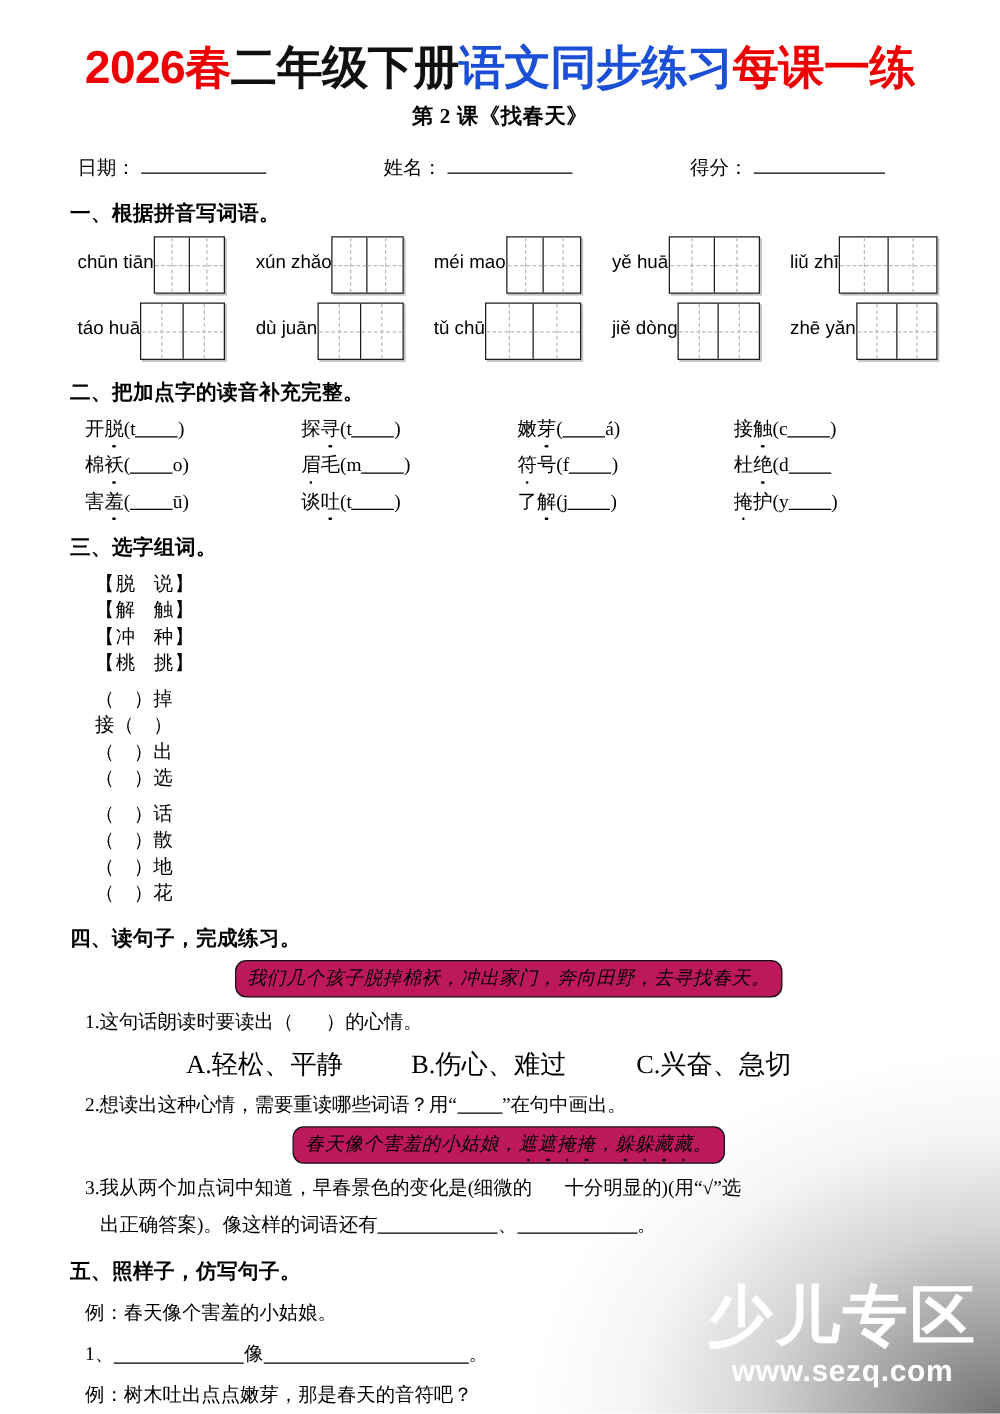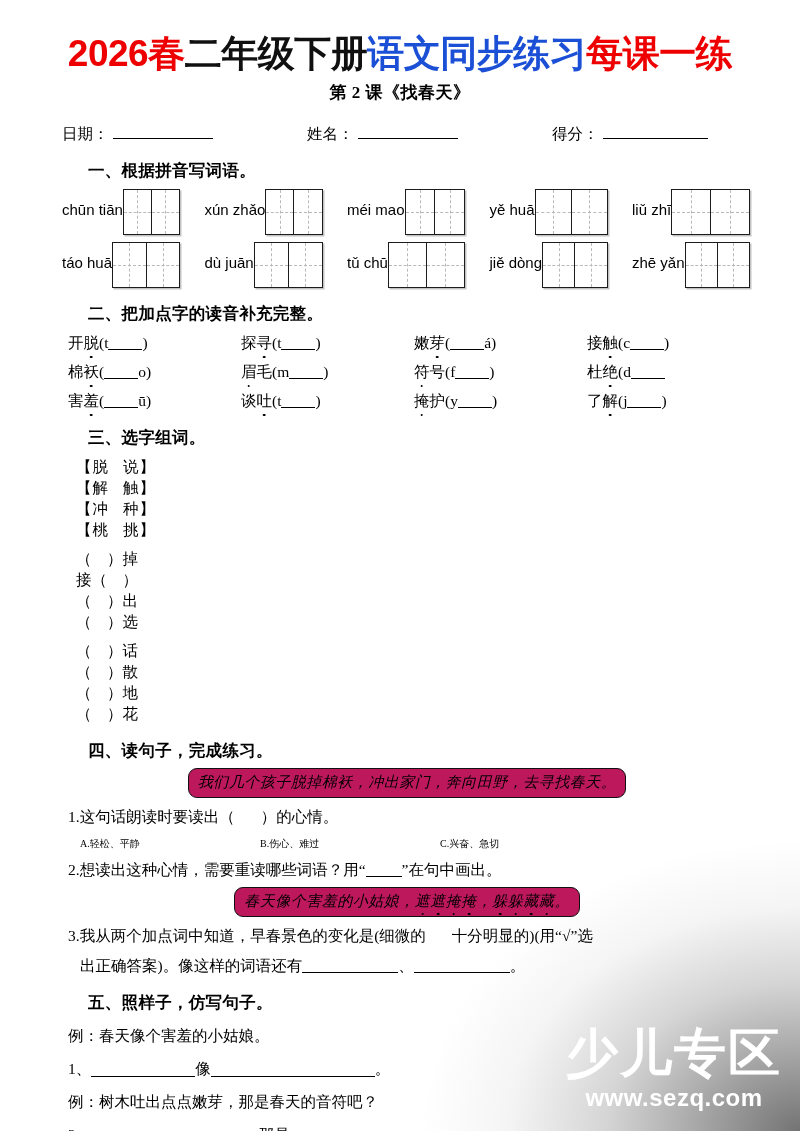--- a/index.html
+++ b/index.html
@@ -101,21 +101,21 @@
   .mi-date .meta-blank{width:100px;}
   .mi-name .meta-blank{width:100px;}
   .mi-score .meta-blank{width:105px;}
 
   
   .sec-head{
     font-family:"Liberation Sans","DejaVu Sans",sans-serif;
     font-weight:bold;
     font-size:16.5px;
     margin:15px 0 0 0;
-    padding-left:88px;
+    padding-left:56px;
     letter-spacing:0.3px;
   }
 
   
   .pinyin-block{padding:0 50px 0 62px;margin-top:7px;}
   .pinyin-row{
     display:flex;
     justify-content:space-between;
   }
   .pinyin-row + .pinyin-row{margin-top:7px;}
@@ -178,21 +178,21 @@
     font-family:"Liberation Serif","DejaVu Serif",serif;
     font-style:italic;
     display:inline-block;
     white-space:nowrap;
     letter-spacing:0.5px;
     background:#be185d;
   }
   .sent-wrap{text-align:center;margin-top:6px;}
   .q-line{font-size:15.5px;margin-top:9px;padding-left:12px;}
   .q-line.indent2{padding-left:24px;}
-  .opt-row{font-size:10px;margin-top:9px;padding-left:24px;display:flex;}
+  .opt-row{font-size:21px;margin-top:9px;padding-left:24px;display:flex;justify-content:center;}
   .opt{width:180px;white-space:nowrap;}
   .ul-m{display:inline-block;border-bottom:1.2px solid #000;width:36px;height:0;vertical-align:-2px;}
   .ul-l{display:inline-block;border-bottom:1.2px solid #000;width:96px;height:0;vertical-align:-2px;}
   .dotword{position:relative;display:inline-block;}
   .dotword:after{
     content:"";position:absolute;left:50%;bottom:-4px;
     width:2.6px;height:2.6px;border-radius:50%;background:#000;
     transform:translateX(-50%);
   }
   .blank-space{display:inline-block;width:26px;}
@@ -329,22 +329,22 @@
       </div>
       <div class="pron-row">
         <div class="pron-item"><span>棉</span><span class="dotchar">袄</span>(<span class="ul-s"></span>o)</div>
         <div class="pron-item"><span class="dotchar">眉</span><span>毛</span>(m<span class="ul-s"></span>)</div>
         <div class="pron-item"><span class="dotchar">符</span><span>号</span>(f<span class="ul-s"></span>)</div>
         <div class="pron-item"><span>杜</span><span class="dotchar">绝</span>(d<span class="ul-s"></span></div>
       </div>
       <div class="pron-row">
         <div class="pron-item"><span>害</span><span class="dotchar">羞</span>(<span class="ul-s"></span>ū)</div>
         <div class="pron-item"><span>谈</span><span class="dotchar">吐</span>(t<span class="ul-s"></span>)</div>
+        <div class="pron-item"><span>了</span><span class="dotchar">解</span>(j<span class="ul-s"></span>)</div>
         <div class="pron-item"><span class="dotchar">掩</span><span>护</span>(y<span class="ul-s"></span>)</div>
-        <div class="pron-item"><span>了</span><span class="dotchar">解</span>(j<span class="ul-s"></span>)</div>
       </div>
     </div>
 
     <div class="sec-head">三、选字组词。</div>
     <div class="choose-block">
       <div class="choose-row">
         <div class="choose-item ch-head">【<span>脱</span><span class="ch-gap"></span><span>说</span>】</div>
         <div class="choose-item ch-head">【<span>解</span><span class="ch-gap"></span><span>触</span>】</div>
         <div class="choose-item ch-head">【<span>冲</span><span class="ch-gap"></span><span>种</span>】</div>
         <div class="choose-item ch-head">【<span>桃</span><span class="ch-gap"></span><span>挑</span>】</div>

